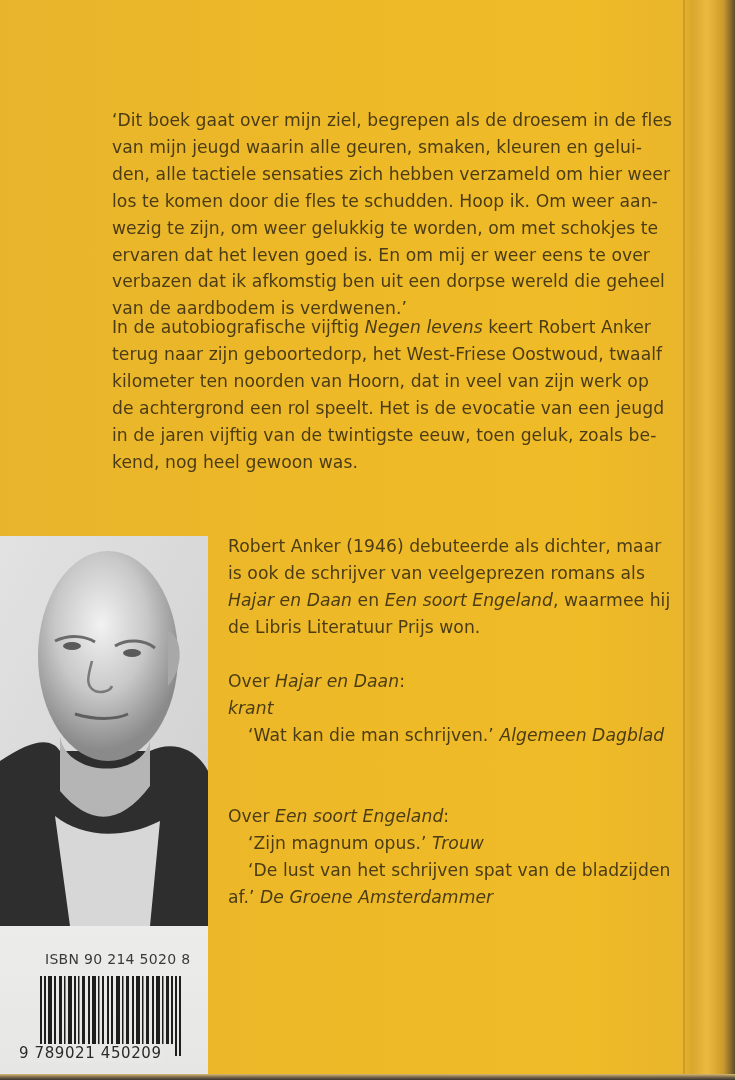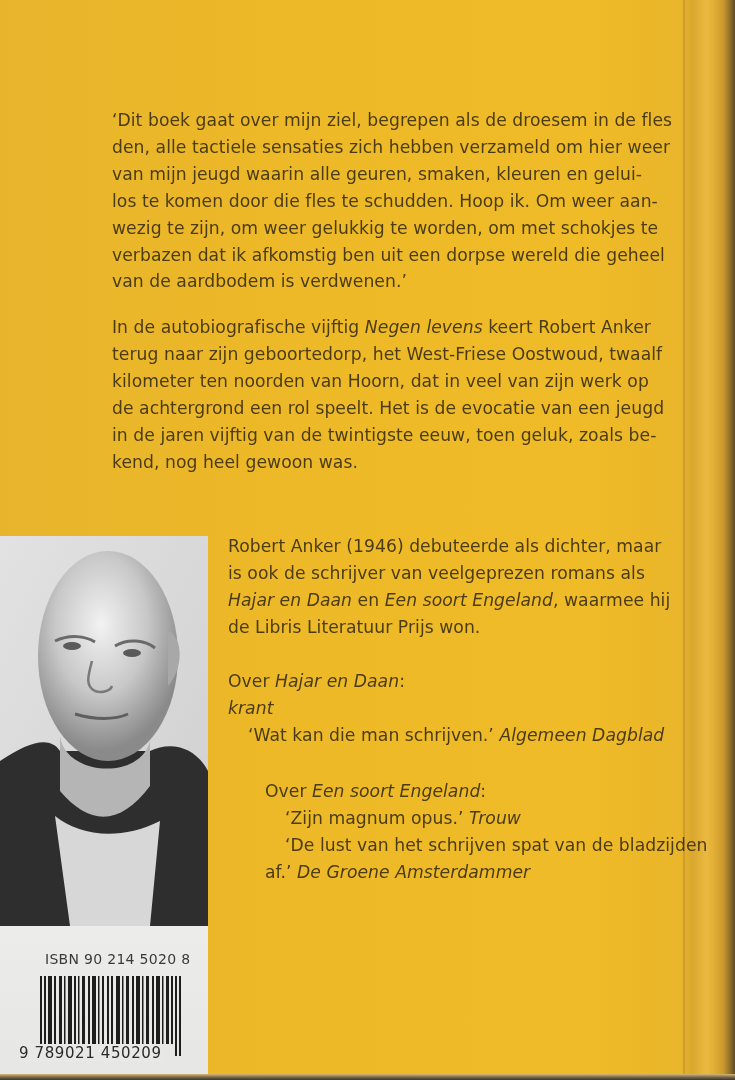--- a/index.html
+++ b/index.html
@@ -27,21 +27,21 @@
   }
   .text {
     position: absolute; color: #4b3c16;
     font-size: 17.2px; line-height: 26.9px; letter-spacing: 0.05px;
   }
   .text p { margin: 0; white-space: nowrap; }
   .quote { left: 112px; top: 86px; margin-top: 21px; }
   .synopsis { left: 112px; top: 314px; }
   .bio { left: 228px; top: 533px; }
   .reviews1 { left: 228px; top: 668px; }
-  .reviews2 { left: 228px; top: 778px; margin-left: 37px; }
+  .reviews2 { left: 228px; top: 803px; }
   .indent { padding-left: 20px; }
   i { font-style: oblique; }
   .photo {
     position: absolute; left: 0; top: 536px; width: 208px; height: 390px;
     overflow: hidden;
     background: linear-gradient(180deg, #dcdcdc 0%, #e4e4e4 40%, #d8d8d8 100%);
   }
   .isbn-box {
     position: absolute; left: 0; top: 926px; width: 208px; height: 148px;
     background: linear-gradient(180deg, #ececea 0%, #e6e6e4 100%);
@@ -60,24 +60,25 @@
 </style>
 </head>
 <body>
 
 <div class="cover"></div>
 <div class="spine-edge"></div>
 <div class="spine-line"></div>
 
 <div class="text quote">
   <p>‘Dit boek gaat over mijn ziel, begrepen als de droesem in de fles</p>
+  <p>van mijn jeugd waarin alle geuren, smaken, kleuren en gelui-</p>
   <p>den, alle tactiele sensaties zich hebben verzameld om hier weer</p>
-  <p>van mijn jeugd waarin alle geuren, smaken, kleuren en gelui-</p>
   <p>los te komen door die fles te schudden. Hoop ik. Om weer aan-</p>
   <p>wezig te zijn, om weer gelukkig te worden, om met schokjes te</p>
+  <p>ervaren dat het leven goed is. En om mij er weer eens te over</p>
   <p>verbazen dat ik afkomstig ben uit een dorpse wereld die geheel</p>
   <p>van de aardbodem is verdwenen.’</p>
 </div>
 
 <div class="text synopsis">
   <p><span>In de autobiografische vijftig </span><i>Negen levens</i><span> keert Robert Anker</span></p>
   <p>terug naar zijn geboortedorp, het West-Friese Oostwoud, twaalf</p>
   <p>kilometer ten noorden van Hoorn, dat in veel van zijn werk op</p>
   <p>de achtergrond een rol speelt. Het is de evocatie van een jeugd</p>
   <p>in de jaren vijftig van de twintigste eeuw, toen geluk, zoals be-</p>

